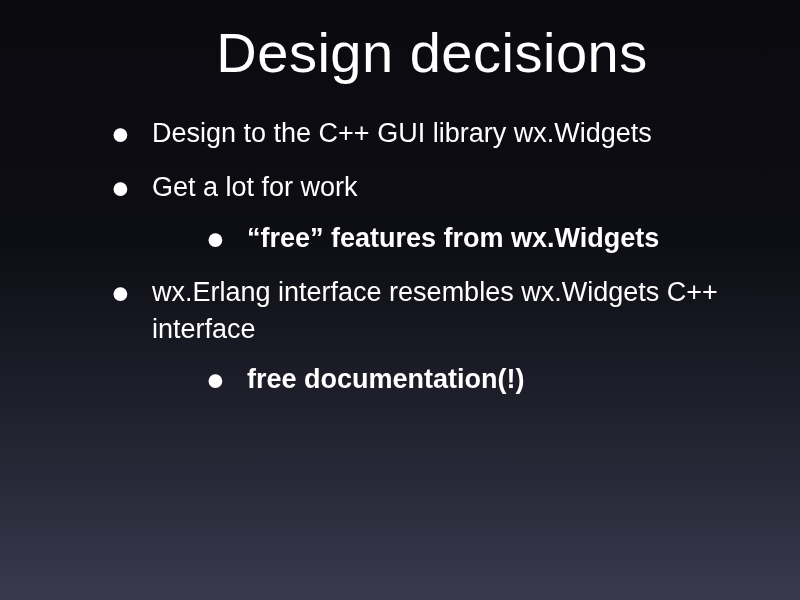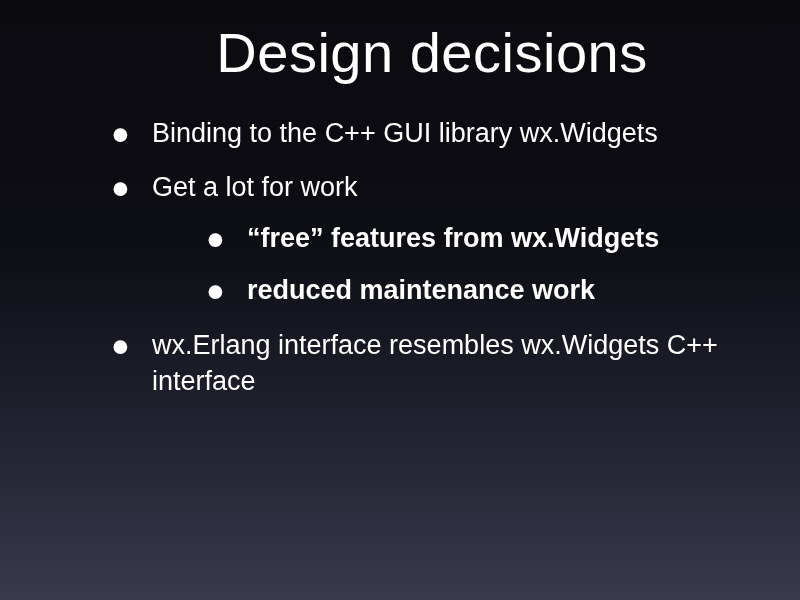--- a/index.html
+++ b/index.html
@@ -71,33 +71,35 @@
   </style>
 </head>
 <body>
 
 <div class="slide">
   <h1 class="title">Design decisions</h1>
 
   <ul class="bullet-list">
 
     <li class="bullet-item">
-      <span>Binding to the C++ GUI library wx.Widgets</span>
+      <span>Design to the C++ GUI library wx.Widgets</span>
     </li>
 
     <li class="bullet-item">
       <span>Get a lot for work</span>
       <ul class="sub-list">
         <li class="sub-item">
           <span>“free” features from wx.Widgets</span>
         </li>
-        <li class="sub-item">
-          <span>reduced maintenance work</span>
-        </li>
       </ul>
     </li>
 
     <li class="bullet-item">
       <span>wx.Erlang interface resembles wx.Widgets C++ interface</span>
+      <ul class="sub-list">
+        <li class="sub-item">
+          <span>free documentation(!)</span>
+        </li>
+      </ul>
     </li>
 
   </ul>
 </div>
 
 </body></html>

